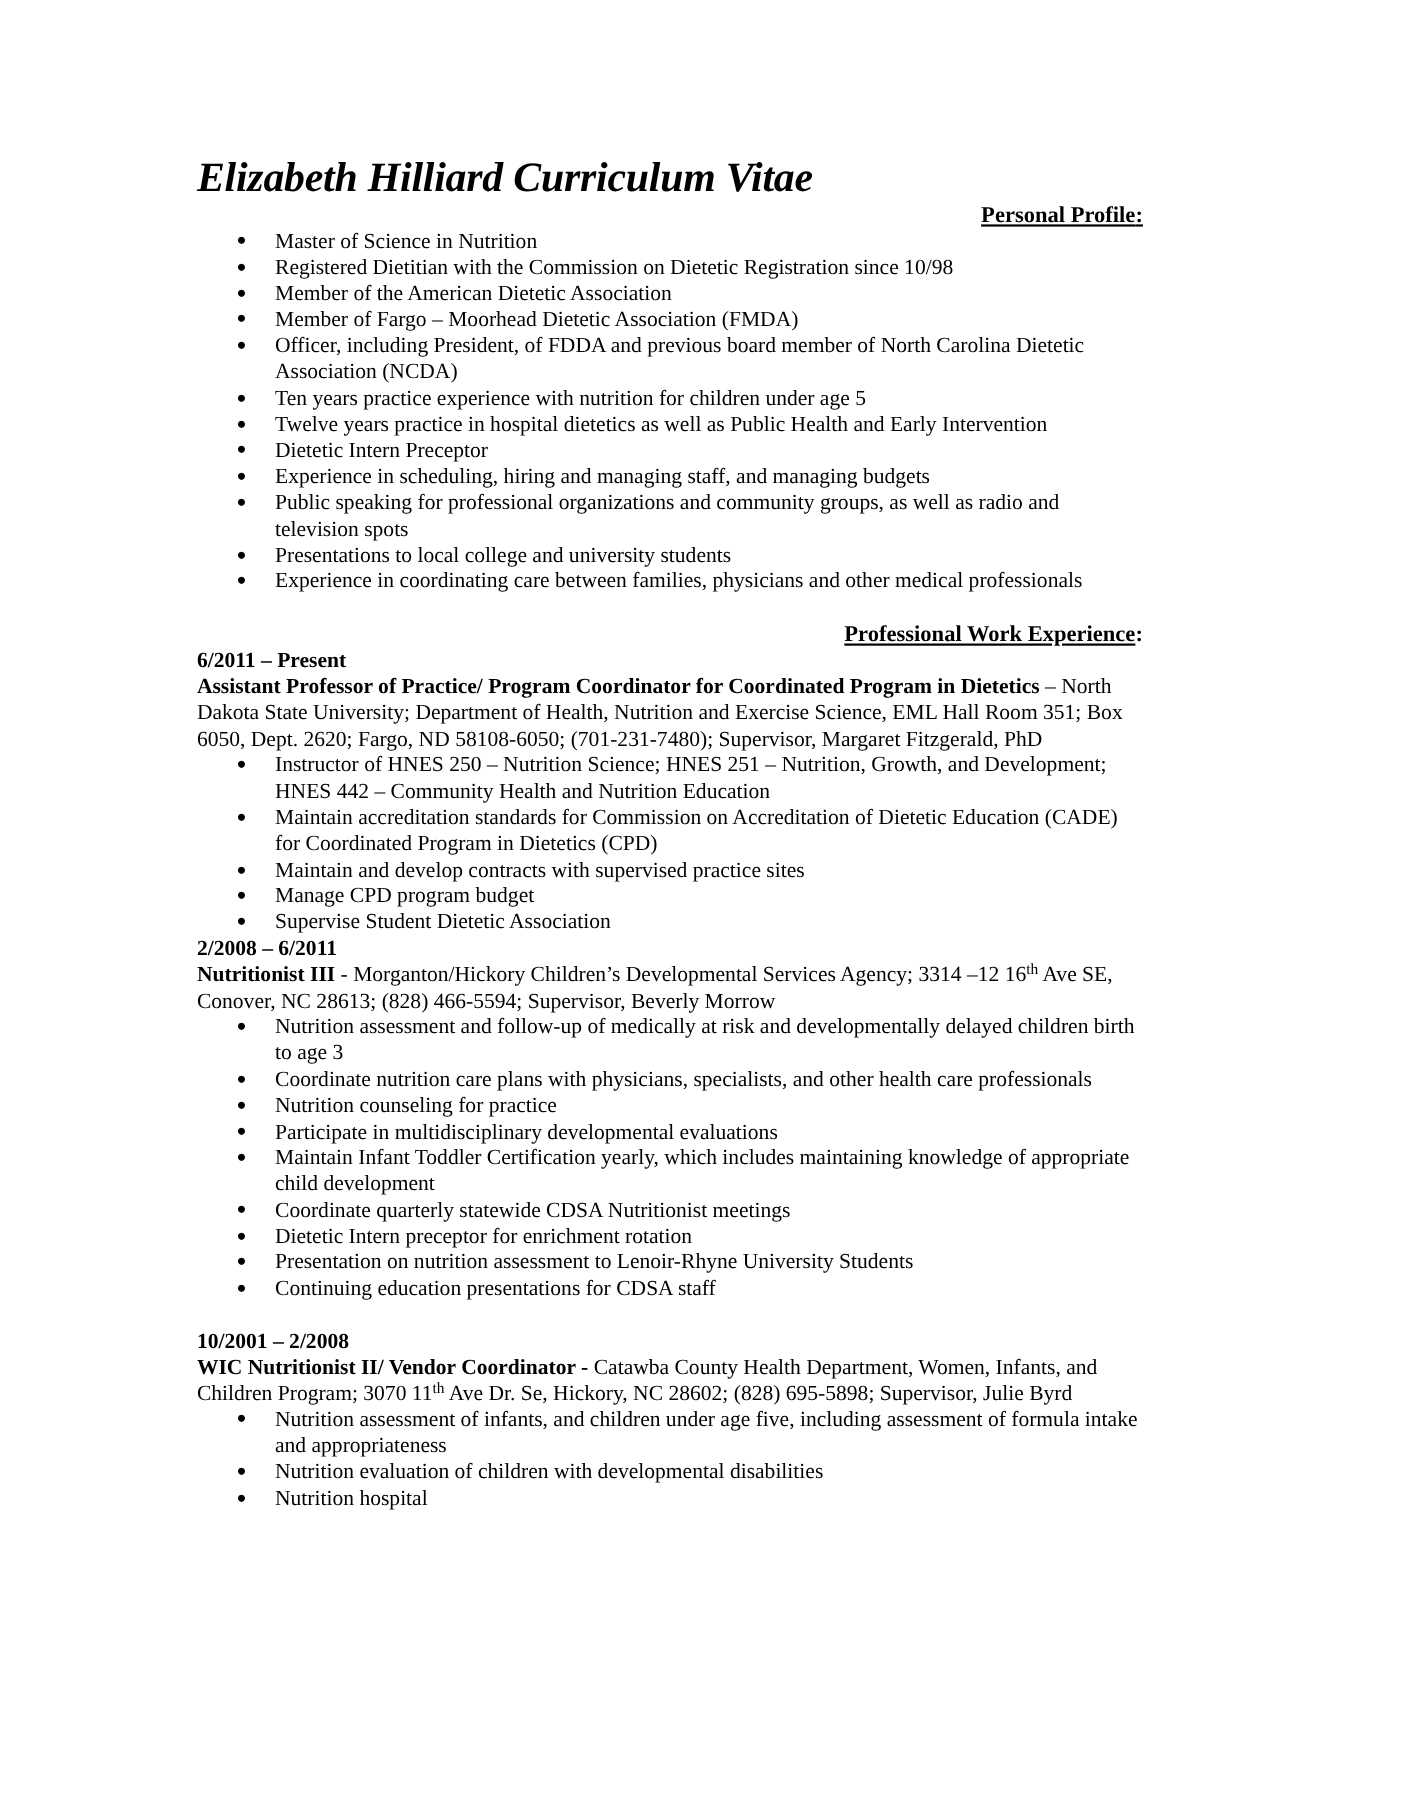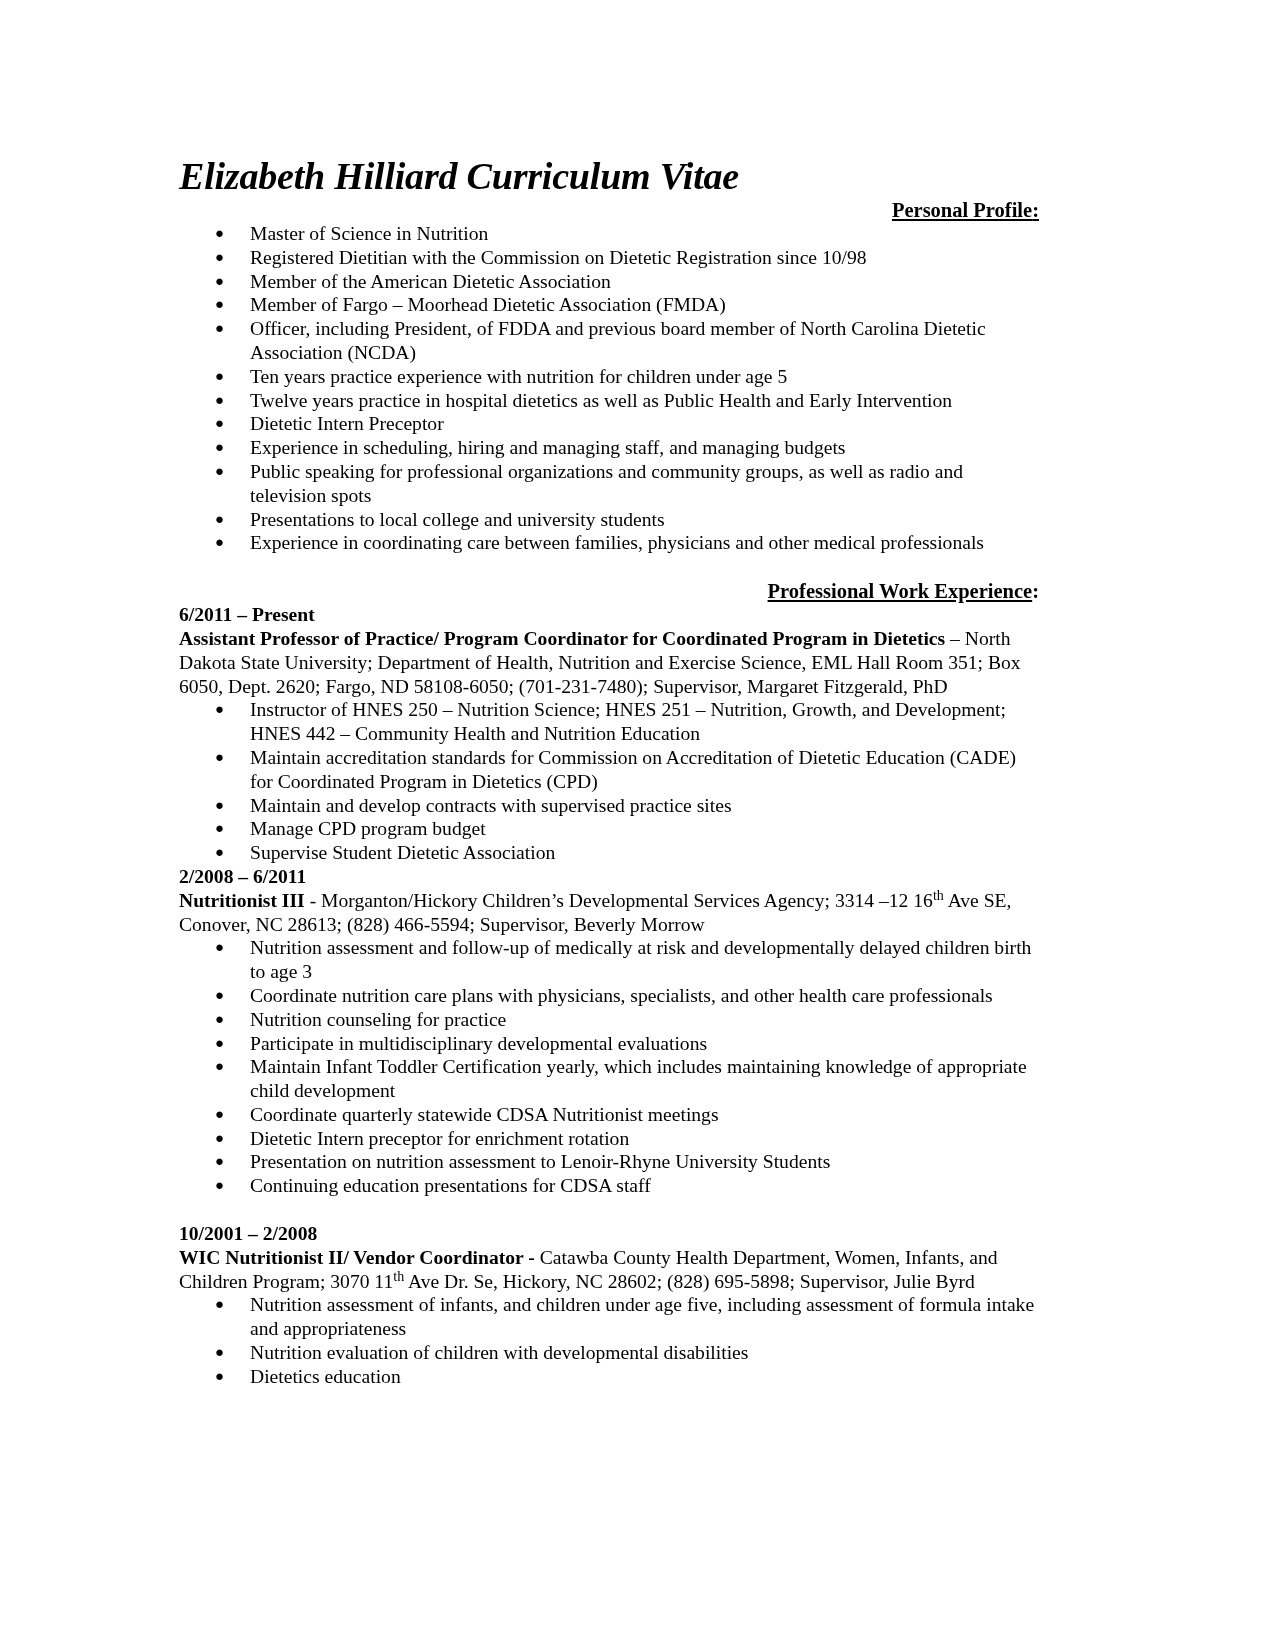--- a/index.html
+++ b/index.html
@@ -1,21 +1,21 @@
 <!DOCTYPE html>
 <html><head>
 <meta charset="utf-8">
 <style>
   html, body { margin: 0; padding: 0; background: #ffffff; }
   body {
     width: 1275px; height: 1650px; position: relative; overflow: hidden;
     font-family: "Liberation Serif", serif; color: #000;
   }
   .page {
-    position: absolute; left: 179px; top: 154px; width: 860px;
+    position: absolute; left: 179px; top: 140px; width: 860px;
     font-size: 19.6px; line-height: 23.8px;
   }
   .title {
     font-size: 38px; font-weight: bold; font-style: italic;
     line-height: 44px; margin: 0; letter-spacing: -0.2px;
   }
   .section-heading {
     font-weight: bold; text-decoration: underline; font-size: 20.5px;
     line-height: 24px; margin: 0; text-align: right;
   }
@@ -91,18 +91,18 @@
     </div>
 
     <div class="gap"></div>
 
     <div>
       <p class="dates">10/2001 – 2/2008</p>
       <p class="job"><span class="role">WIC Nutritionist II/ Vendor Coordinator -</span><span> Catawba County Health Department, Women, Infants, and Children Program; 3070 11</span><sup>th</sup><span> Ave Dr. Se, Hickory, NC 28602; (828) 695-5898; Supervisor, Julie Byrd</span></p>
       <ul class="bullets">
         <li><span class="bullet">●</span><span>Nutrition assessment of infants, and children under age five, including assessment of formula intake and appropriateness</span></li>
         <li><span class="bullet">●</span><span>Nutrition evaluation of children with developmental disabilities</span></li>
-        <li><span class="bullet">●</span><span>Dietetics education</span></li>
+        <li><span class="bullet">●</span><span>Nutrition hospital</span></li>
       </ul>
     </div>
   </div>
 
 </div>
 
 </body></html>

